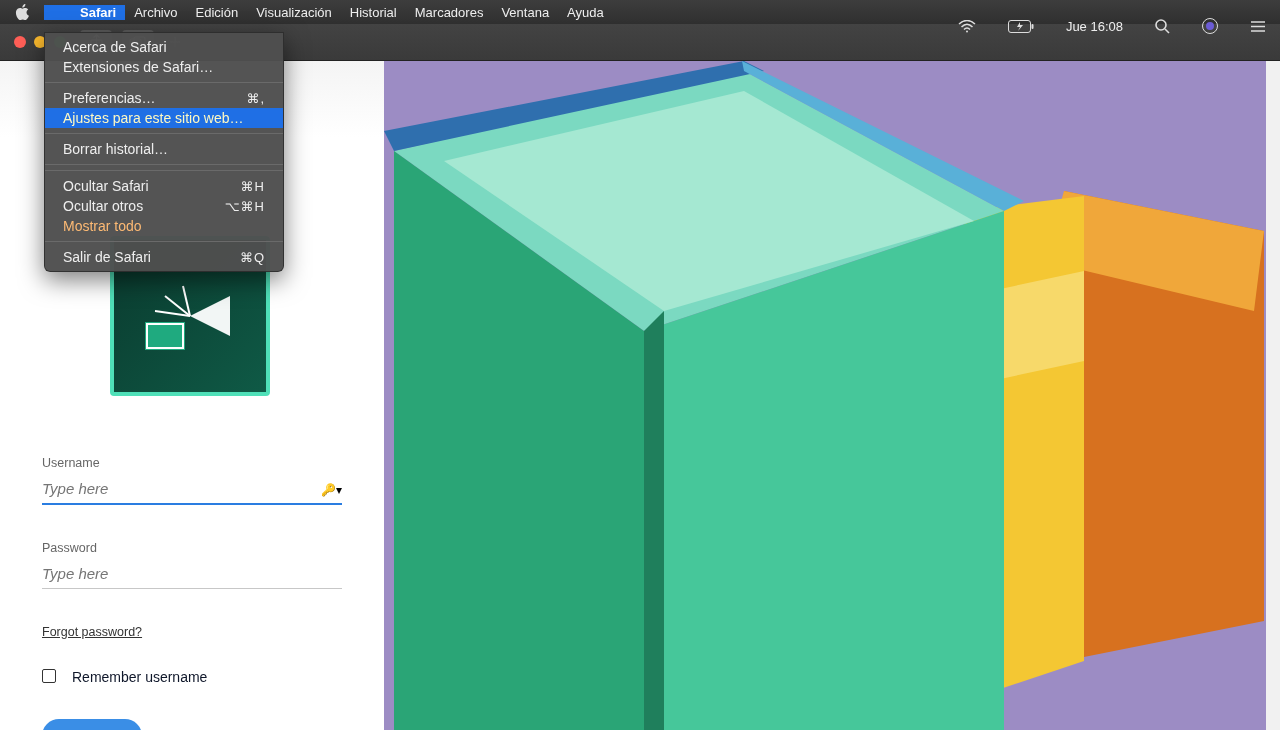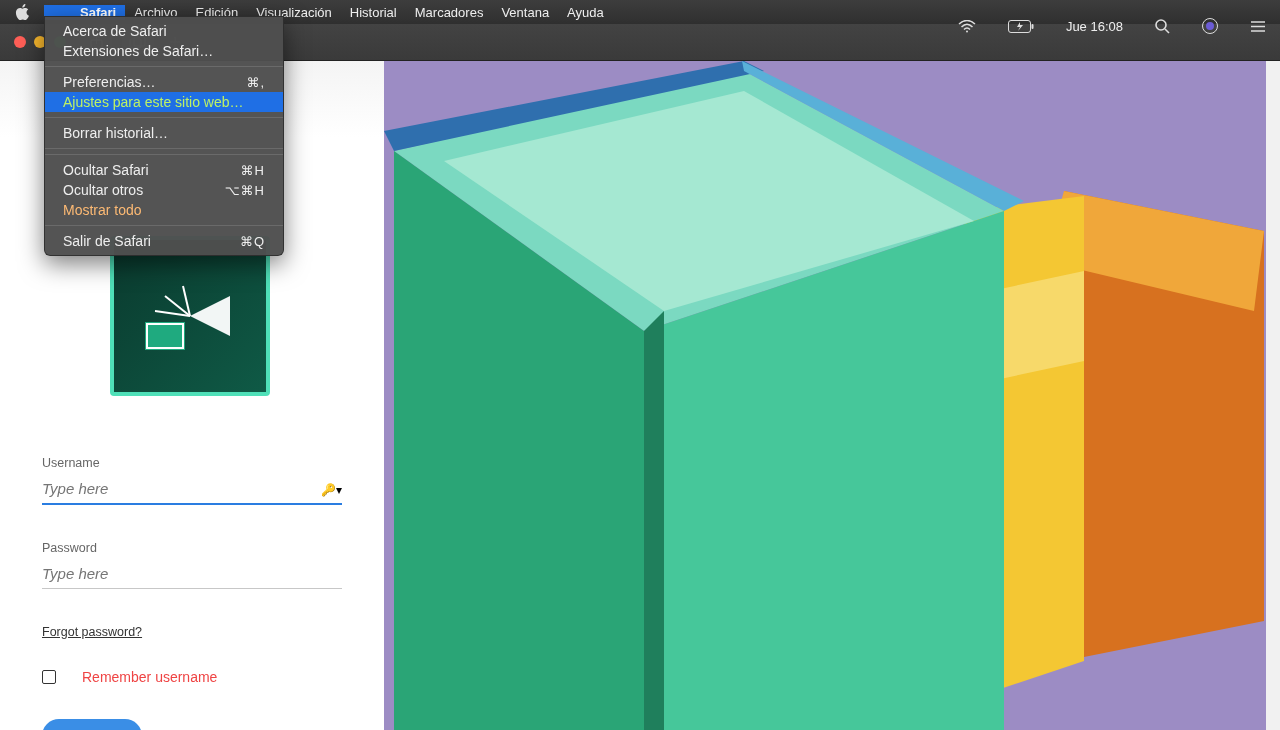--- a/index.html
+++ b/index.html
@@ -16,32 +16,32 @@
   .menubar .apple { width: 44px; display:flex; justify-content:center; }
   .menubar .menu-item { padding: 0 9px; height:100%; display:flex; align-items:center; cursor:default; }
   .menubar .menu-item.active { background:#1f6fe5; color:#fff; font-weight:600;padding-left:36px;}
   .menubar .spacer { flex:1; }
   .menubar .right { display:flex; align-items:center; gap:32px; padding-right:14px;margin-top:28px;}
   .menubar .right .clock { font-size:13px; }
   .menubar svg { display:block; }
 
   
   .dropdown {
-    position:absolute; top:16px; left:44px; width:240px;
+    position:absolute; top:32px; left:44px; width:240px;
     background: rgba(78,78,78,0.97);
     border:1px solid rgba(0,0,0,0.4);
     border-radius:0 0 6px 6px;
     box-shadow: 0 8px 24px rgba(0,0,0,0.5);
     padding: 4px 0;
     color:#eee; font-size:14px;
     z-index: 200;
   }
   .dd-row { display:flex; align-items:center; justify-content:space-between;
             padding: 2px 18px; height:20px; white-space:nowrap;}
-  .dd-row.highlight { background:#1f6fe5; color:#bef264; }
+  .dd-row.highlight { background:#1f6fe5; color:#fef9c3; }
   .dd-row.disabled { color:#fdba74; }
   .dd-sep { height:1px; background:#6a6a6a; margin:5px 0; }
   .dd-row .shortcut { font-size:13px; letter-spacing:1px;}
   .dd-row .chevron { font-size:10px; }
 
   
   .toolbar {
     height: 37px;
     background: linear-gradient(#434343,#3a3a3a);
     border-bottom:1px solid #222;
@@ -81,21 +81,21 @@
   .fld-label { font-size:12.5px; color:#666; margin-bottom:6px;}
   .fld {
     width:300px; border:none; border-bottom:1px solid #c7c7c7;
     font-size:15px; padding:4px 24px 6px 0; background:transparent;
     font-style:italic; color:#1d4ed8;
   }
   .fld.active { border-bottom:2px solid #2a7de1; }
   .fld-wrap { position:relative; margin-bottom:36px;}
   .fld-wrap .key-ic { position:absolute; right:0; bottom:8px; font-size:12px;}
   .forgot { font-size:12.5px; text-decoration:underline; color:#333; cursor:pointer;}
-  .remember { margin-top:30px; display:flex; align-items:center; gap:26px; font-size:14px; color:#ef4444;}
+  .remember { margin-top:30px; display:flex; gap:16px; font-size:14px; color:#0f172a;}
   .remember .cb { width:14px;height:14px;border:1.5px solid #333;border-radius:2px;}
   .login-btn {
     margin-top:34px; width:100px; height:36px; border:none; border-radius:17px;
     background:#3a8ee6; color:#fff; font-size:14.5px; cursor:pointer;
   }
 
   
   .right-pane { flex:1; position:relative; overflow:hidden; background:#9c8cc4;}
   .right-pane::after{ content:''; position:absolute; right:0; top:0; bottom:0; width:14px; background:#f1f1f1;}
   .art svg { position:absolute; top:0; left:0; }

